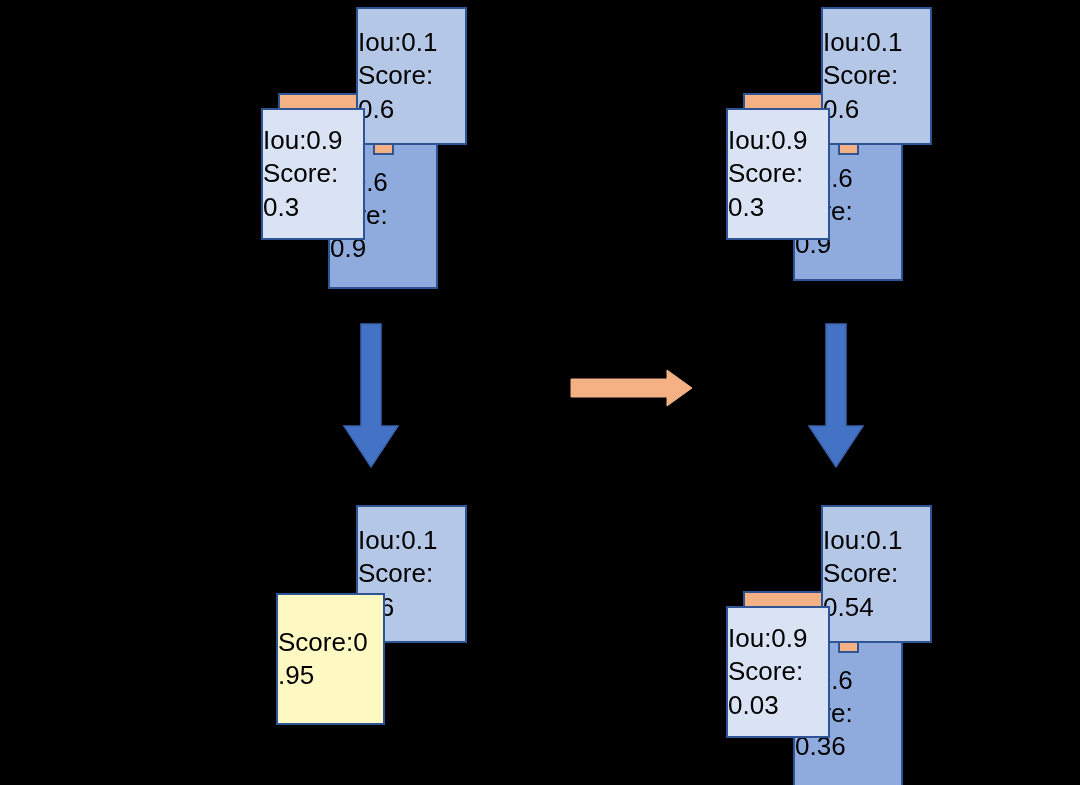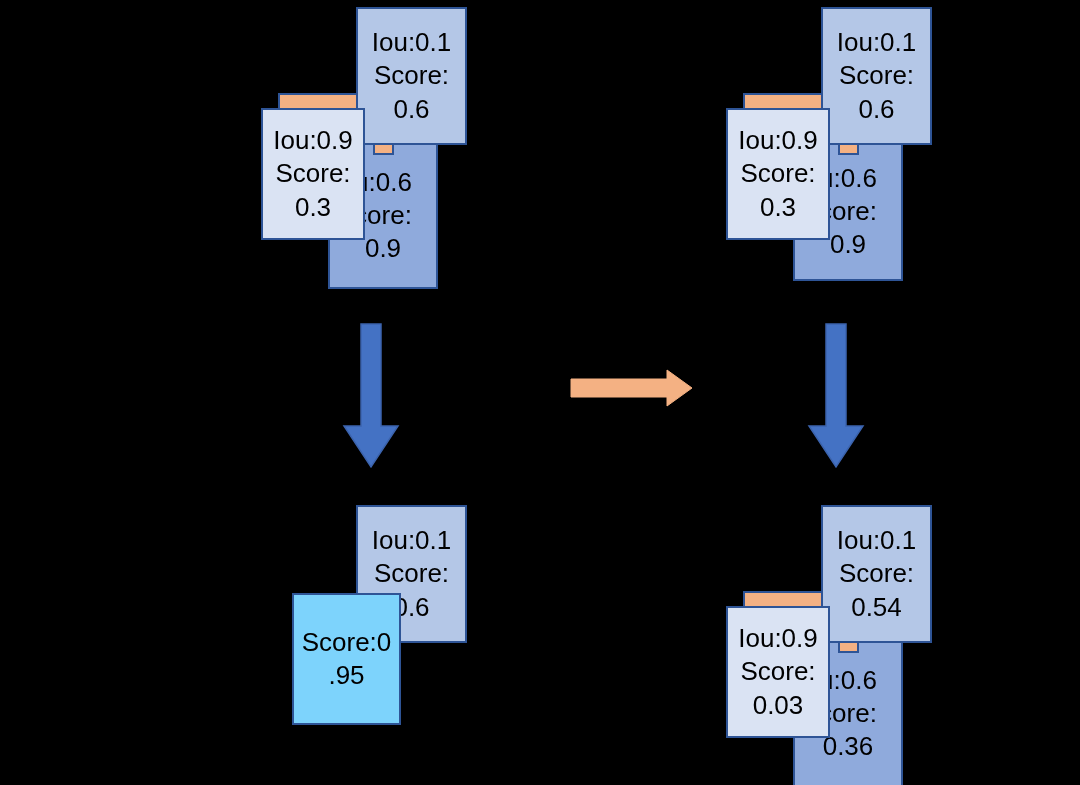--- a/index.html
+++ b/index.html
@@ -15,21 +15,20 @@
     overflow: hidden;
     font-family: "Liberation Sans", sans-serif;
   }
   .box {
     position: absolute;
     box-sizing: border-box;
     border: 2px solid #2e5496;
     display: flex;
     align-items: center;
     justify-content: center;
-    text-align: center;
     color: #000000;
     font-size: 26px;
     line-height: 1.28;
     font-family: "Liberation Sans", sans-serif;
     white-space: pre-line;
     overflow: visible;
   }
   .bar {
     position: absolute;
     box-sizing: border-box;
@@ -112,21 +111,21 @@
       <polygon points="1,11 97,11 97,2 122,20 97,38 97,29 1,29" fill="#f4b183" stroke="#f4b183" stroke-width="1"></polygon>
     </svg>
   </div>
 
   <div class="box" style="left:356px; top:505px; width:111px; height:138px; background:#b4c7e7; z-index:2;">
     <span class="label">Iou:0.1
 Score:
 0.6</span>
   </div>
 
-  <div class="box" style="left:292px; top:593px; width:109px; height:132px; background:#7dd3fc; z-index:3;">
+  <div class="box" style="left:276px; top:593px; width:109px; height:132px; background:#fef9c3; z-index:3;">
     <span class="label">Score:0
 .95</span>
   </div>
 
   <div class="bar" style="left:743px; top:591px; width:82px; height:17px; background:#f4b183; z-index:1;"></div>
 
   <div class="box" style="left:793px; top:640px; width:110px; height:147px; background:#8faadc; z-index:2;">
     <span class="label">u:0.6
 core:
 0.36</span>

